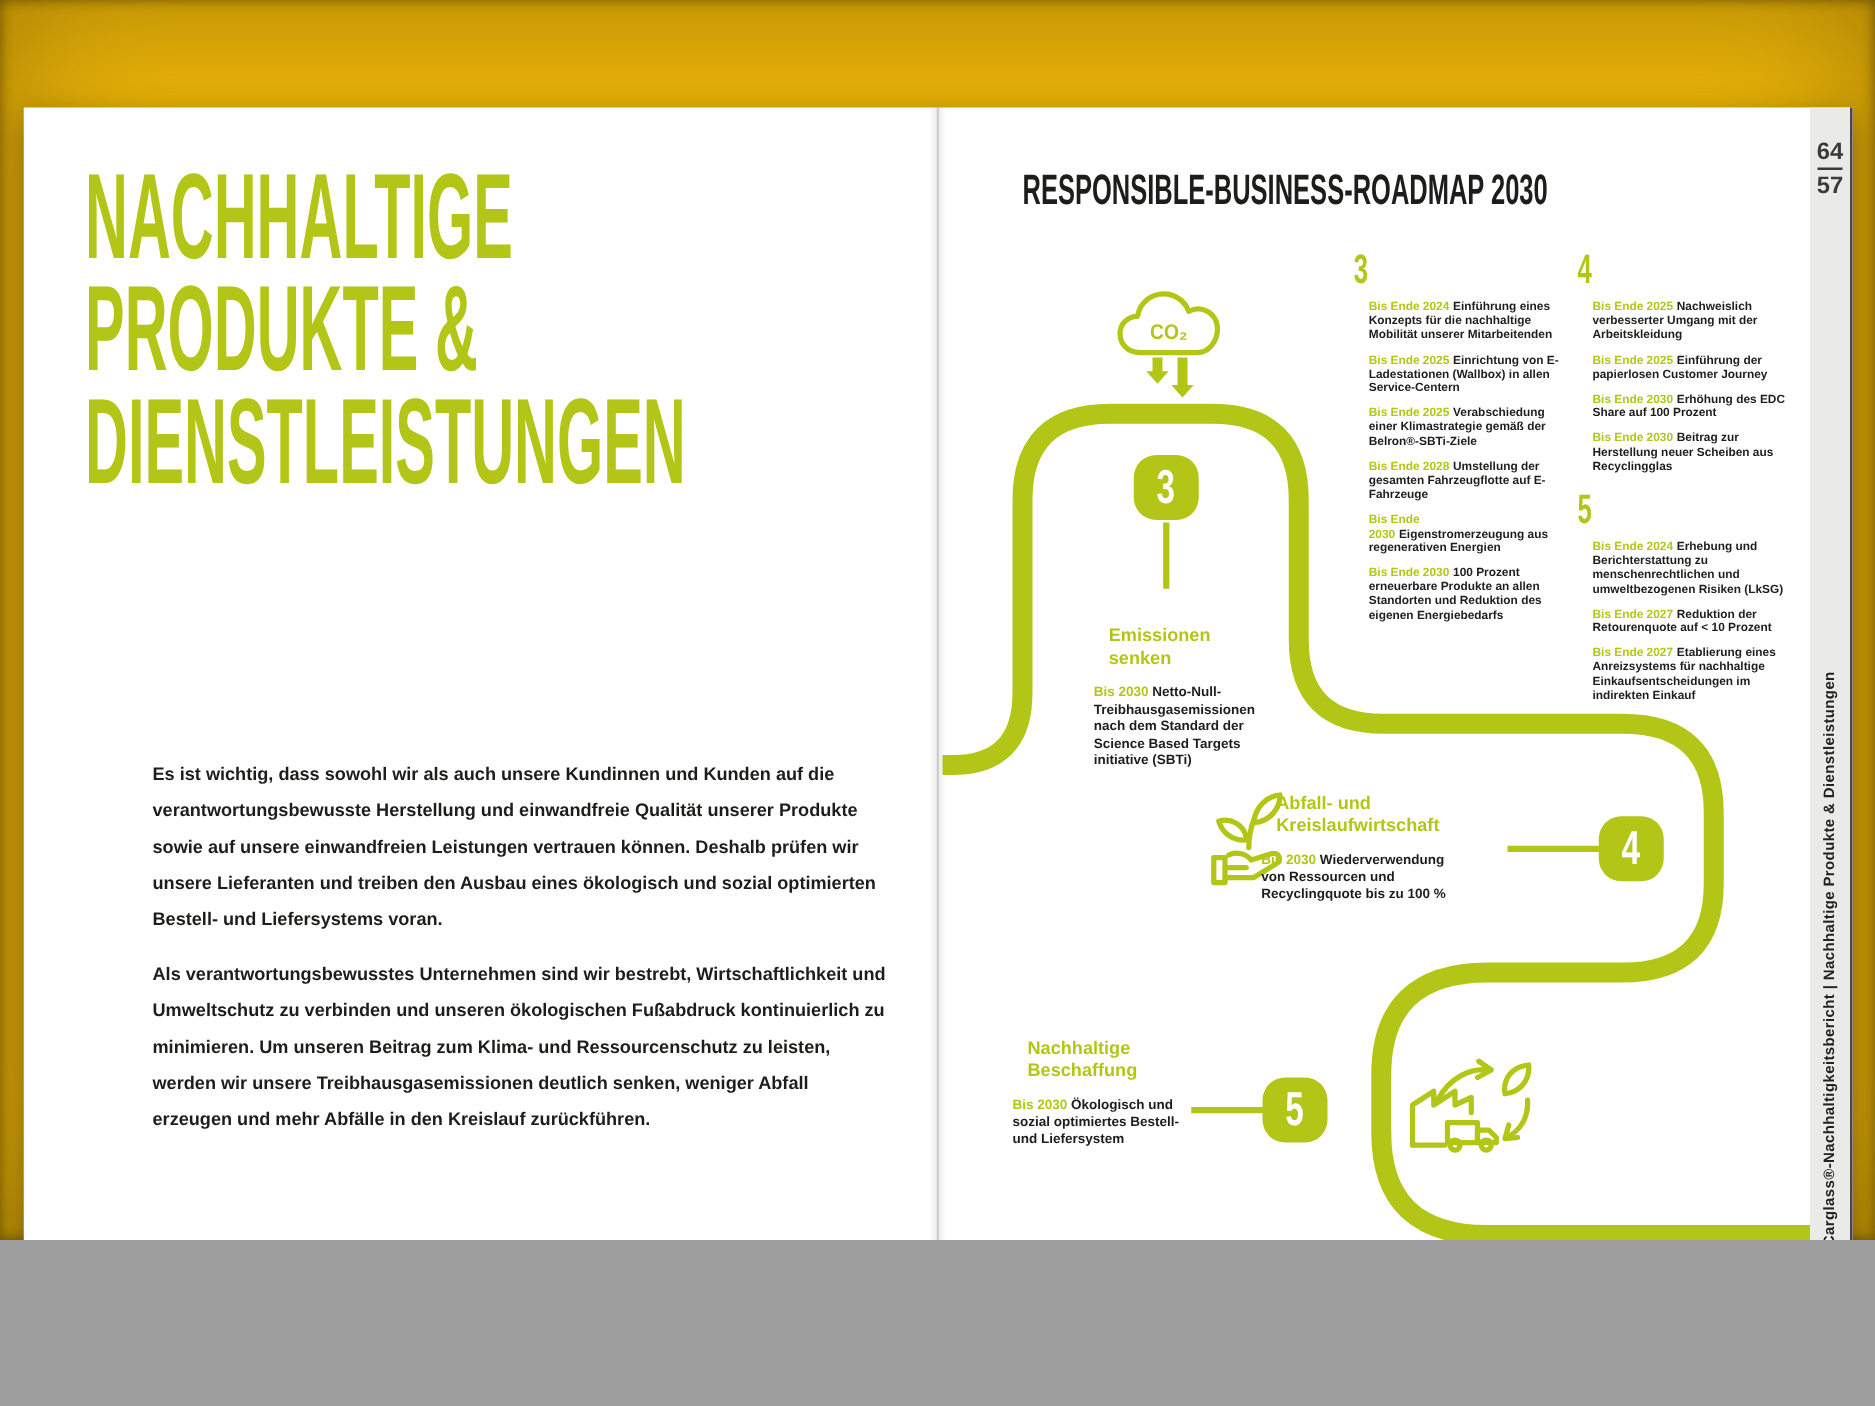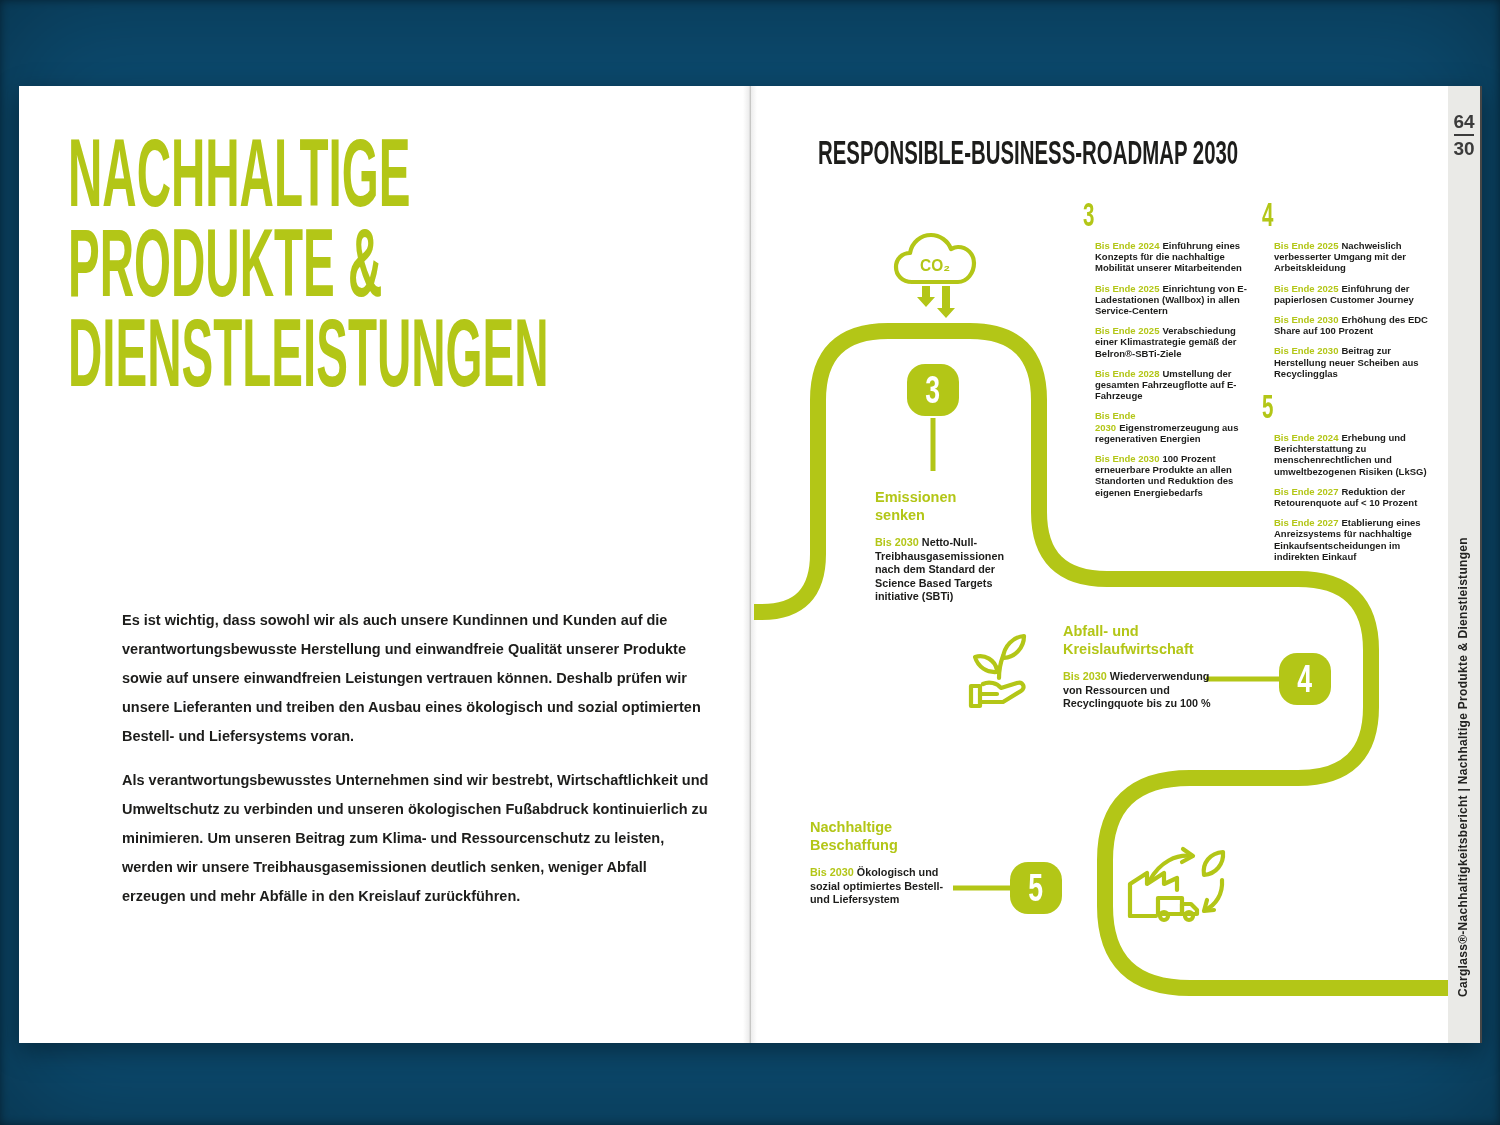--- a/index.html
+++ b/index.html
@@ -1,18 +1,18 @@
 <!DOCTYPE html>
 <html><head>
 <meta charset="utf-8">
 <style>
   html,body{margin:0;padding:0;}
   body{background:#9e9e9e;font-family:"Liberation Sans",sans-serif;color:#1d1d1b;}
-  #canvas{position:relative;width:1500px;height:1125px;overflow:hidden;
-    background:#0c4a6e;
+  #canvas{position:relative;width:1500px;height:992px;overflow:hidden;
+    background:#eab308;
     box-shadow:inset 0 0 120px rgba(0,0,0,.30), inset 0 0 10px rgba(0,0,0,.45);}
   .spread{position:absolute;left:19px;top:86px;width:1463px;height:957px;background:#ffffff;
     box-shadow:0 8px 26px rgba(0,0,0,.38);}
   
   .gutter{position:absolute;left:724px;top:0;width:14px;height:957px;pointer-events:none;
     background:linear-gradient(90deg,rgba(0,0,0,0) 0%,rgba(0,0,0,.07) 42%,rgba(0,0,0,.18) 50%,rgba(0,0,0,.07) 58%,rgba(0,0,0,0) 100%);}
   .gutter-line{position:absolute;left:731px;top:0;width:1px;height:957px;background:#c7c7c5;}
 
   
   .strip{position:absolute;right:0;top:0;width:34px;height:957px;background:#eaeae7;
@@ -49,21 +49,21 @@
     transform:scaleX(.70);}
 
   .gcol{position:absolute;}
   .gnum-wrap{height:40px;margin-bottom:4px;}
   .gnum{display:block;color:var(--green);font-size:33px;line-height:38px;font-weight:bold;
     transform:scaleX(.62);transform-origin:0 0;white-space:nowrap;}
   .gitem{margin:0 0 9px 12px;font-size:9.5px;line-height:11.2px;font-weight:700;color:#1d1d1b;}
   .gd{color:var(--green);margin-right:3px;}
 
   .ms{position:absolute;}
-  .ms-title{margin:0;color:var(--green);font-size:14.5px;line-height:18px;font-weight:bold;}
+  .ms-title{margin:12px;color:var(--green);font-size:14.5px;line-height:18px;font-weight:bold;}
   .ms-body{margin:12px 0 0 0;font-size:10.8px;line-height:13.5px;font-weight:700;color:#1d1d1b;}
 
   .icon{position:absolute;pointer-events:none;}
   .ic-stroke{fill:none;stroke:var(--green);stroke-width:4.2;stroke-linecap:round;stroke-linejoin:round;}
   .ic-fill{fill:var(--green);stroke:none;}
   :root{--green:#b3c617;}
 </style>
 </head>
 <body>
 
@@ -157,32 +157,32 @@
         </div>
       <p class="gitem"><span class="gd">Bis Ende 2024</span><span>Erhebung und Berichterstattung zu menschenrechtlichen und umweltbezogenen Risiken (LkSG)</span></p>
       <p class="gitem"><span class="gd">Bis Ende 2027</span><span>Reduktion der Retourenquote auf &lt; 10 Prozent</span></p>
       <p class="gitem"><span class="gd">Bis Ende 2027</span><span>Etablierung eines Anreizsystems für nachhaltige Einkaufsentscheidungen im indirekten Einkauf</span></p>
     </div>
 
     <div class="ms" style="left:856px;top:402px;width:132px;">
       <h3 class="ms-title">Emissionen senken</h3>
       <p class="ms-body" style="width:152px;"><span class="gd">Bis 2030</span><span>Netto-Null-Treibhausgasemissionen nach dem Standard der Science Based Targets initiative (SBTi)</span></p>
     </div>
-    <div class="ms" style="left:1044px;top:536px;width:170px;">
+    <div class="ms" style="left:990px;top:536px;width:170px;">
       <h3 class="ms-title">Abfall- und Kreislaufwirtschaft</h3>
       <p class="ms-body" style="width:168px;"><span class="gd">Bis 2030</span><span>Wiederverwendung von Ressourcen und Recyclingquote bis zu 100 %</span></p>
     </div>
     <div class="ms" style="left:791px;top:732px;width:135px;">
       <h3 class="ms-title">Nachhaltige Beschaffung</h3>
       <p class="ms-body" style="width:148px;"><span class="gd">Bis 2030</span><span>Ökologisch und sozial optimiertes Bestell- und Liefersystem</span></p>
     </div>
 
     <div class="strip">
       <div class="pagenums">
         <div>64</div>
         <div class="pn-rule"></div>
-        <div>30</div>
+        <div>57</div>
       </div>
     </div>
     <div class="vtext">Carglass®-Nachhaltigkeitsbericht | Nachhaltige Produkte &amp; Dienstleistungen</div>
 
   </div>
 </div>
 
 </body></html>

